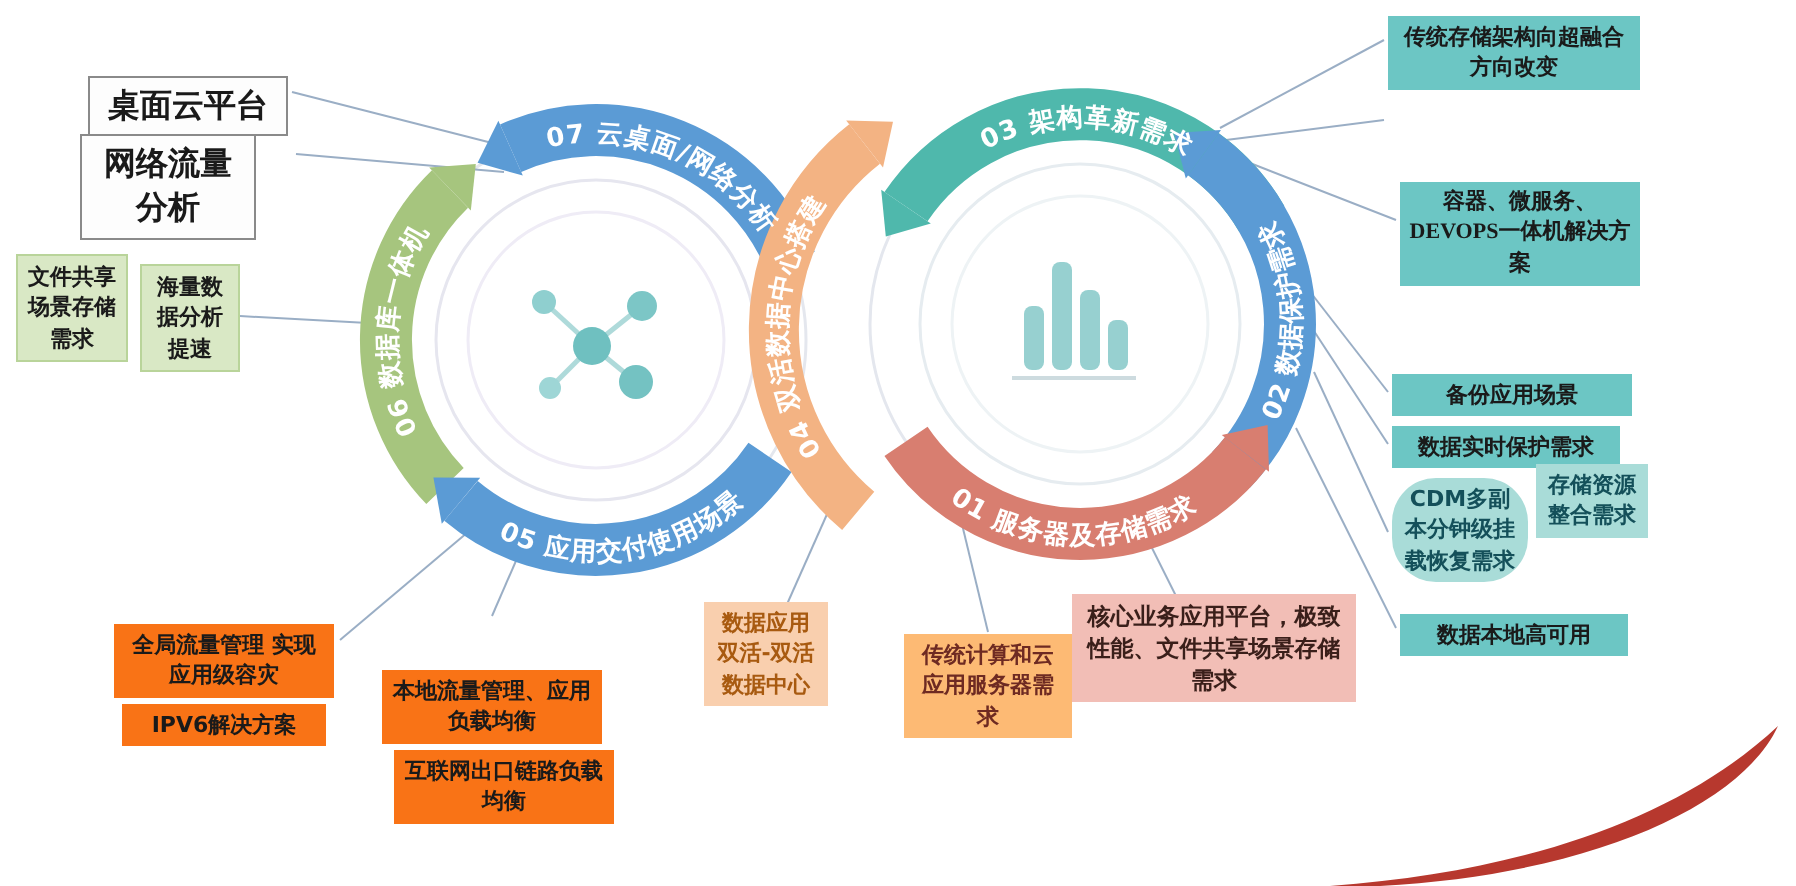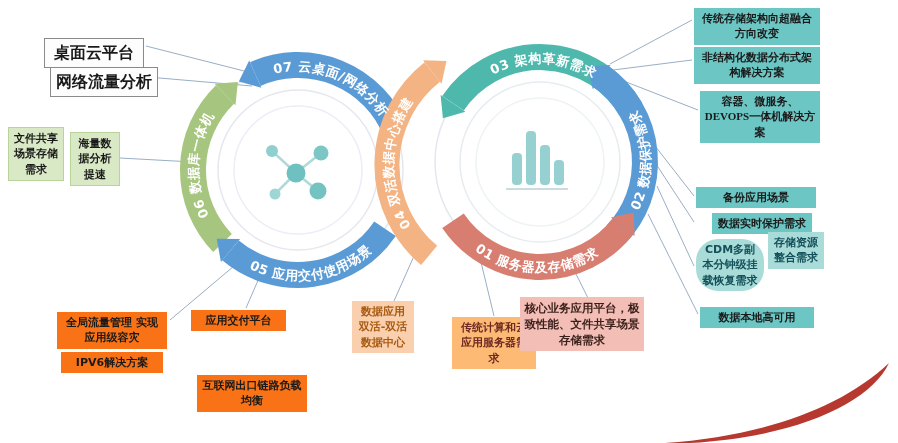--- a/index.html
+++ b/index.html
@@ -113,38 +113,37 @@
     <g fill="#8ccccc" opacity="0.9">
       <rect x="512" y="153" width="10" height="32" rx="4"></rect>
       <rect x="526" y="131" width="10" height="54" rx="4"></rect>
       <rect x="540" y="145" width="10" height="40" rx="4"></rect>
       <rect x="554" y="160" width="10" height="25" rx="4"></rect>
       <line x1="506" y1="189" x2="568" y2="189" stroke="#c8d8dc" stroke-width="2"></line>
     </g>
   </svg>
 
   <div class="box white" style="left:44px;top:38px;width:100px;">桌面云平台</div>
-  <div class="box white" style="left:50px;top:67px;width:108px;">网络流量分析</div>
+  <div class="box white" style="left:40px;top:67px;width:88px;">网络流量分析</div>
 
   <div class="box green" style="left:8px;top:127px;width:56px;">文件共享场景存储需求</div>
   <div class="box green" style="left:70px;top:132px;width:50px;text-align:center;">海量数据分析提速</div>
 
   <div class="box mint" style="left:56px;top:311px;width:112px;">全局流量管理 实现应用级容灾</div>
   <div class="box mint" style="left:60px;top:351px;width:104px;">IPV6解决方案</div>
-  <div class="box mint" style="left:190px;top:309px;width:97px;">应用交付平台</div>
+  <div class="box mint" style="left:190px;top:334px;width:112px;">本地流量管理、应用负载均衡</div>
   <div class="box mint" style="left:196px;top:374px;width:112px;">互联网出口链路负载均衡</div>
 
   <div class="box orange" style="left:352px;top:301px;width:62px;">数据应用双活-双活数据中心</div>
 
   <div class="box pink" style="left:452px;top:317px;width:84px;">传统计算和云应用服务器需求</div>
-  <div class="box pink2" style="left:520px;top:297px;width:124px;">核心业务应用平台，极致性能、文件共享场景存储需求</div>
+  <div class="box pink2" style="left:536px;top:297px;width:142px;">核心业务应用平台，极致性能、文件共享场景存储需求</div>
 
   <div class="box teal" style="left:694px;top:8px;width:126px;">传统存储架构向超融合方向改变</div>
-  <div class="box teal" style="left:694px;top:47px;width:126px;">非结构化数据分布式架构解决方案</div>
   <div class="box teal" style="left:700px;top:91px;width:120px;font-family:Liberation Serif, serif;">容器、微服务、DEVOPS一体机解决方案</div>
 
   <div class="box teal" style="left:696px;top:187px;width:120px;">备份应用场景</div>
-  <div class="box teal" style="left:712px;top:213px;width:100px;">数据实时保护需求</div>
+  <div class="box teal" style="left:696px;top:213px;width:114px;">数据实时保护需求</div>
   <div class="box teal-light" style="left:696px;top:239px;width:68px;border-radius:22px;">CDM多副本分钟级挂载恢复需求</div>
   <div class="box teal-light" style="left:768px;top:232px;width:56px;">存储资源整合需求</div>
   <div class="box teal" style="left:700px;top:307px;width:114px;">数据本地高可用</div>
 
 </div>
 
 </body></html>

